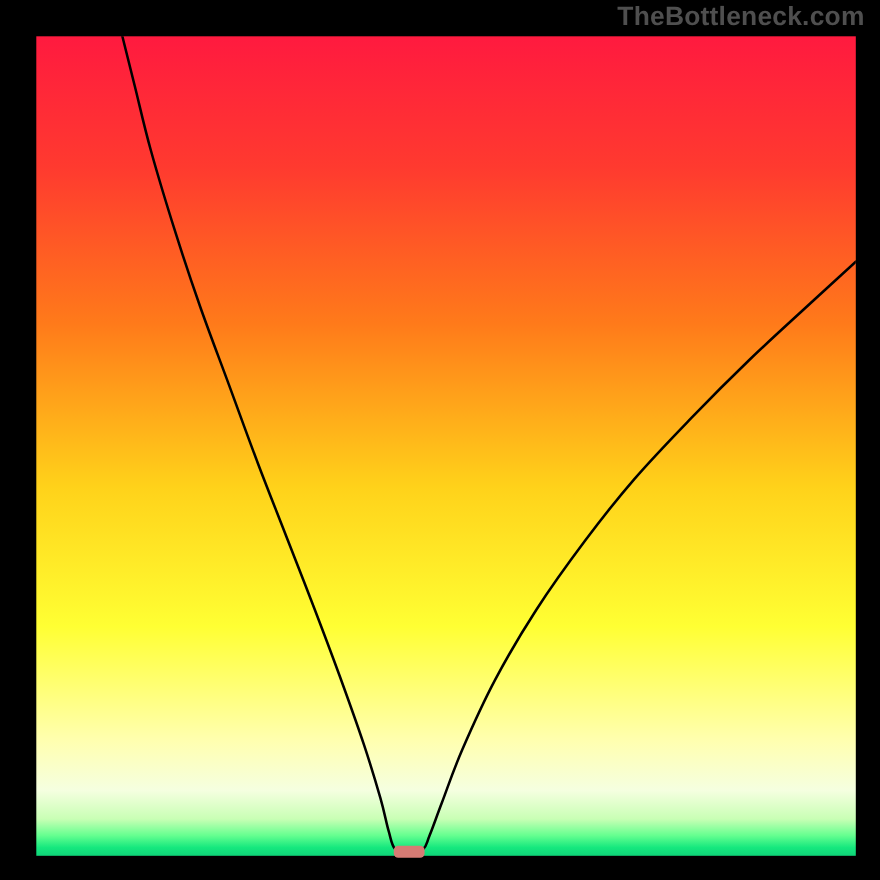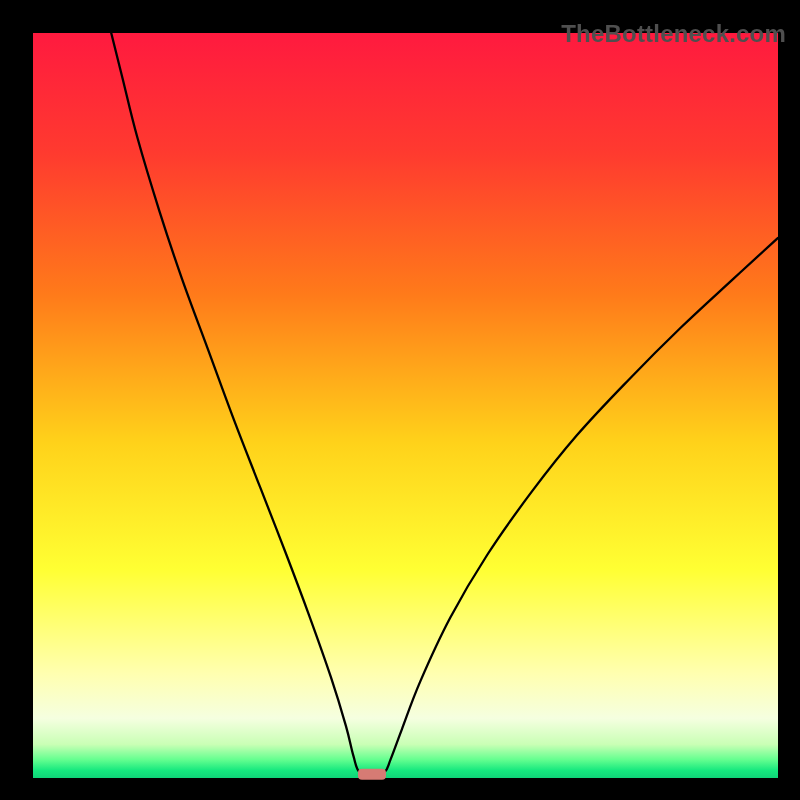--- a/index.html
+++ b/index.html
@@ -14,21 +14,21 @@
   .frame {
     position: absolute;
     left: 0;
     top: 0;
     width: 800px;
     height: 800px;
     background: #000;
   }
   .watermark {
     position: absolute;
-    top: 20px;
+    top: 2px;
     right: 14px;
     color: #4f4f4f;
     font-size: 24px;
     font-weight: 600;
     letter-spacing: 0.2px;
     user-select: none;
   }
   svg {
     position: absolute;
     left: 0;

